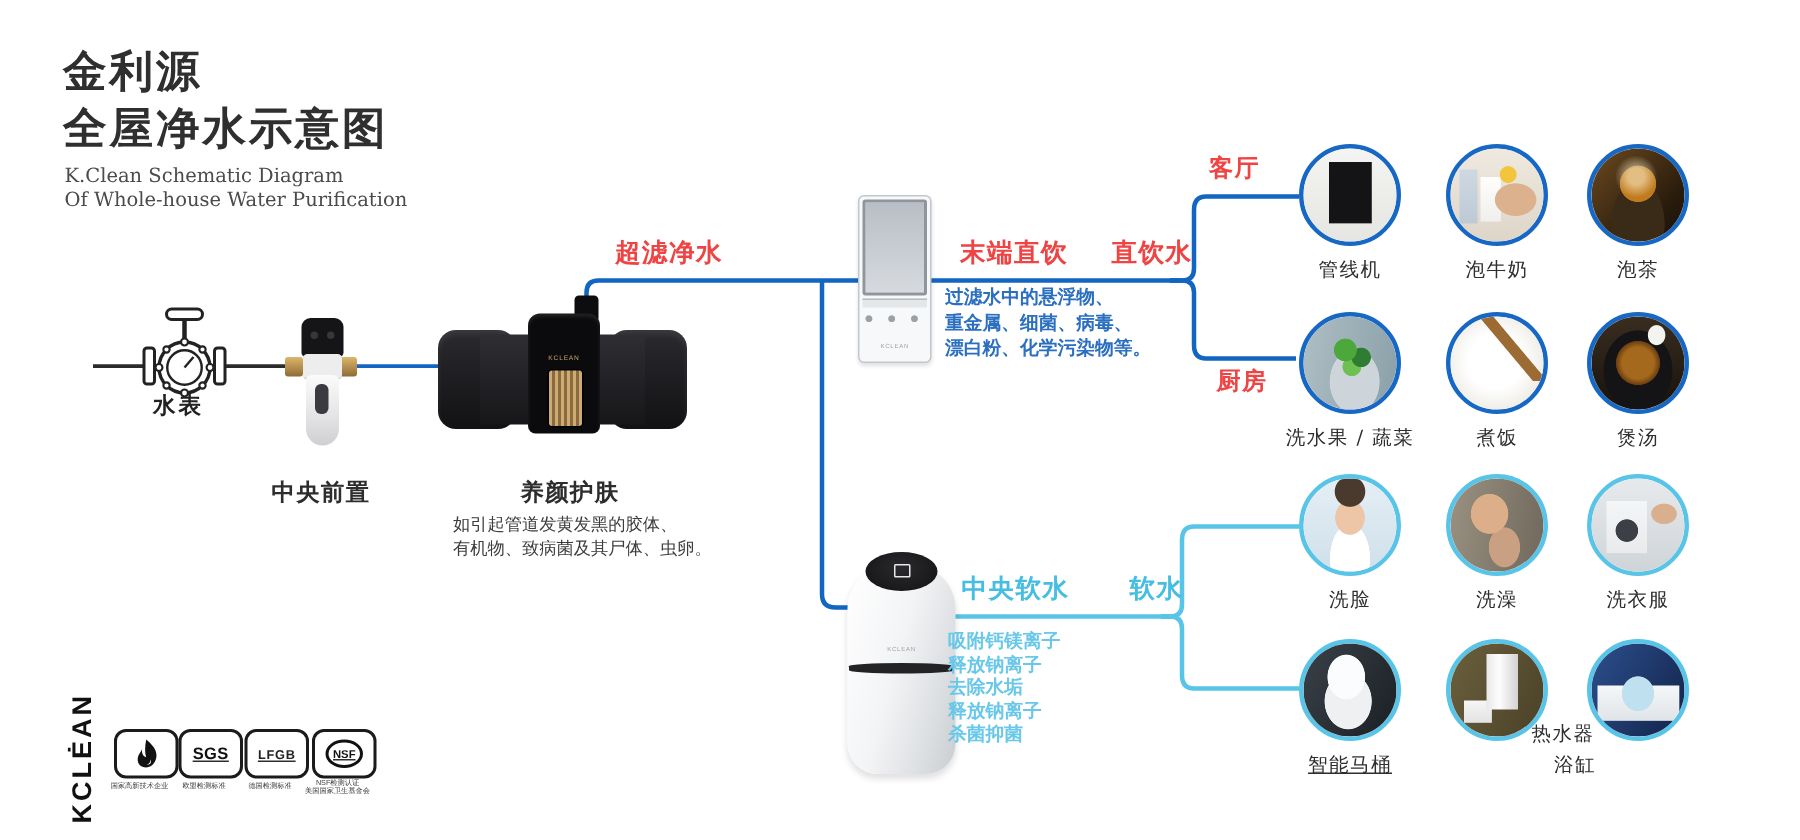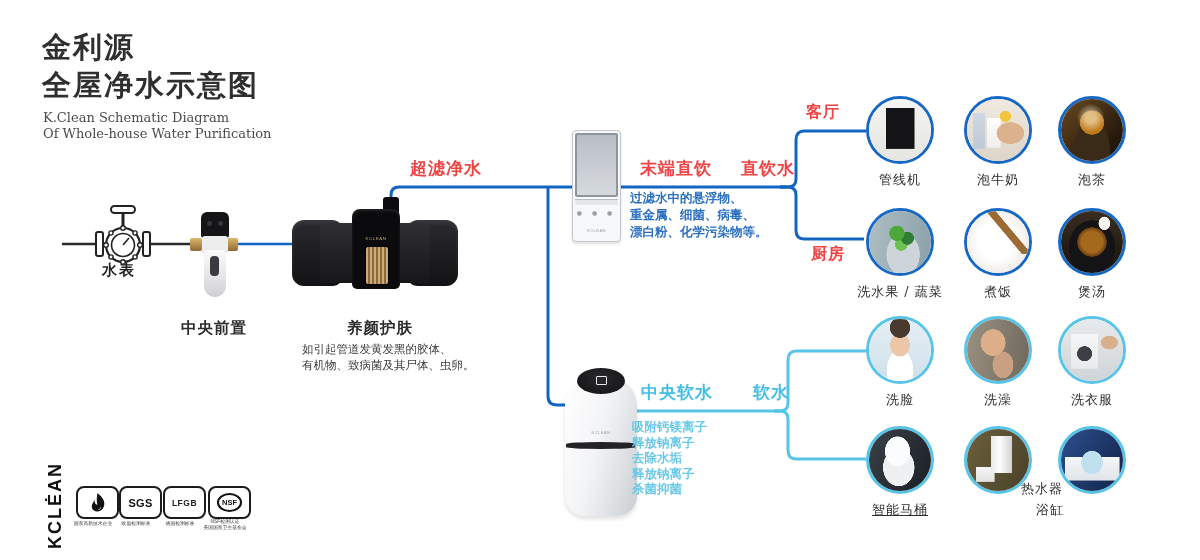--- a/index.html
+++ b/index.html
@@ -130,21 +130,21 @@
       linear-gradient(115deg,#6b5f3c,#4a4128);}
   .p12{background:
       radial-gradient(ellipse at 50% 54%, #bfe0ee 0 24%, transparent 25%),
       linear-gradient(#f5f7f8,#dfe4e8) 50% 72%/88% 38% no-repeat,
       linear-gradient(120deg,#2c4f8e,#122348);}
 
   
   .brand-logo{position:absolute;left:0px;top:495px;width:110px;text-align:center;transform:rotate(-90deg);
               font-family:"Liberation Sans",sans-serif;font-weight:700;font-size:18px;letter-spacing:2px;color:#111;}
   .badge{position:absolute;top:486px;width:43px;height:33px;border:2px solid #1b1b1b;border-radius:8px;background:#fff;
-         display:flex;align-items:center;justify-content:center;box-sizing:border-box;font-family:"Liberation Sans",sans-serif;}
+         display:flex;align-items:center;justify-content:center;box-sizing:border-box;font-family:"Liberation Sans",sans-serif;text-decoration:underline;}
   .b1{left:76px;} .b2{left:119px;} .b3{left:163px;} .b4{left:208px;}
   .badge-sgs{font-weight:700;font-size:11px;color:#111;letter-spacing:.3px;}
   .badge-lfgb{font-weight:600;font-size:8.5px;color:#222;letter-spacing:.5px;}
   .badge-oval{width:25px;height:19px;border:2px solid #111;border-radius:50%;display:flex;align-items:center;justify-content:center;box-sizing:border-box;}
   .badge-nsf{font-weight:700;font-size:7.5px;color:#111;}
   .badge-cap{position:absolute;width:80px;text-align:center;font-size:8px;line-height:9px;color:#3a3a3a;
              transform:scale(.6);transform-origin:center top;font-family:"Liberation Sans",sans-serif;}
   .c1{left:53px;top:521px;} .c2{left:96px;top:521px;} .c3{left:140px;top:521px;} .c4{left:185px;top:519px;}
 </style>
 </head>

